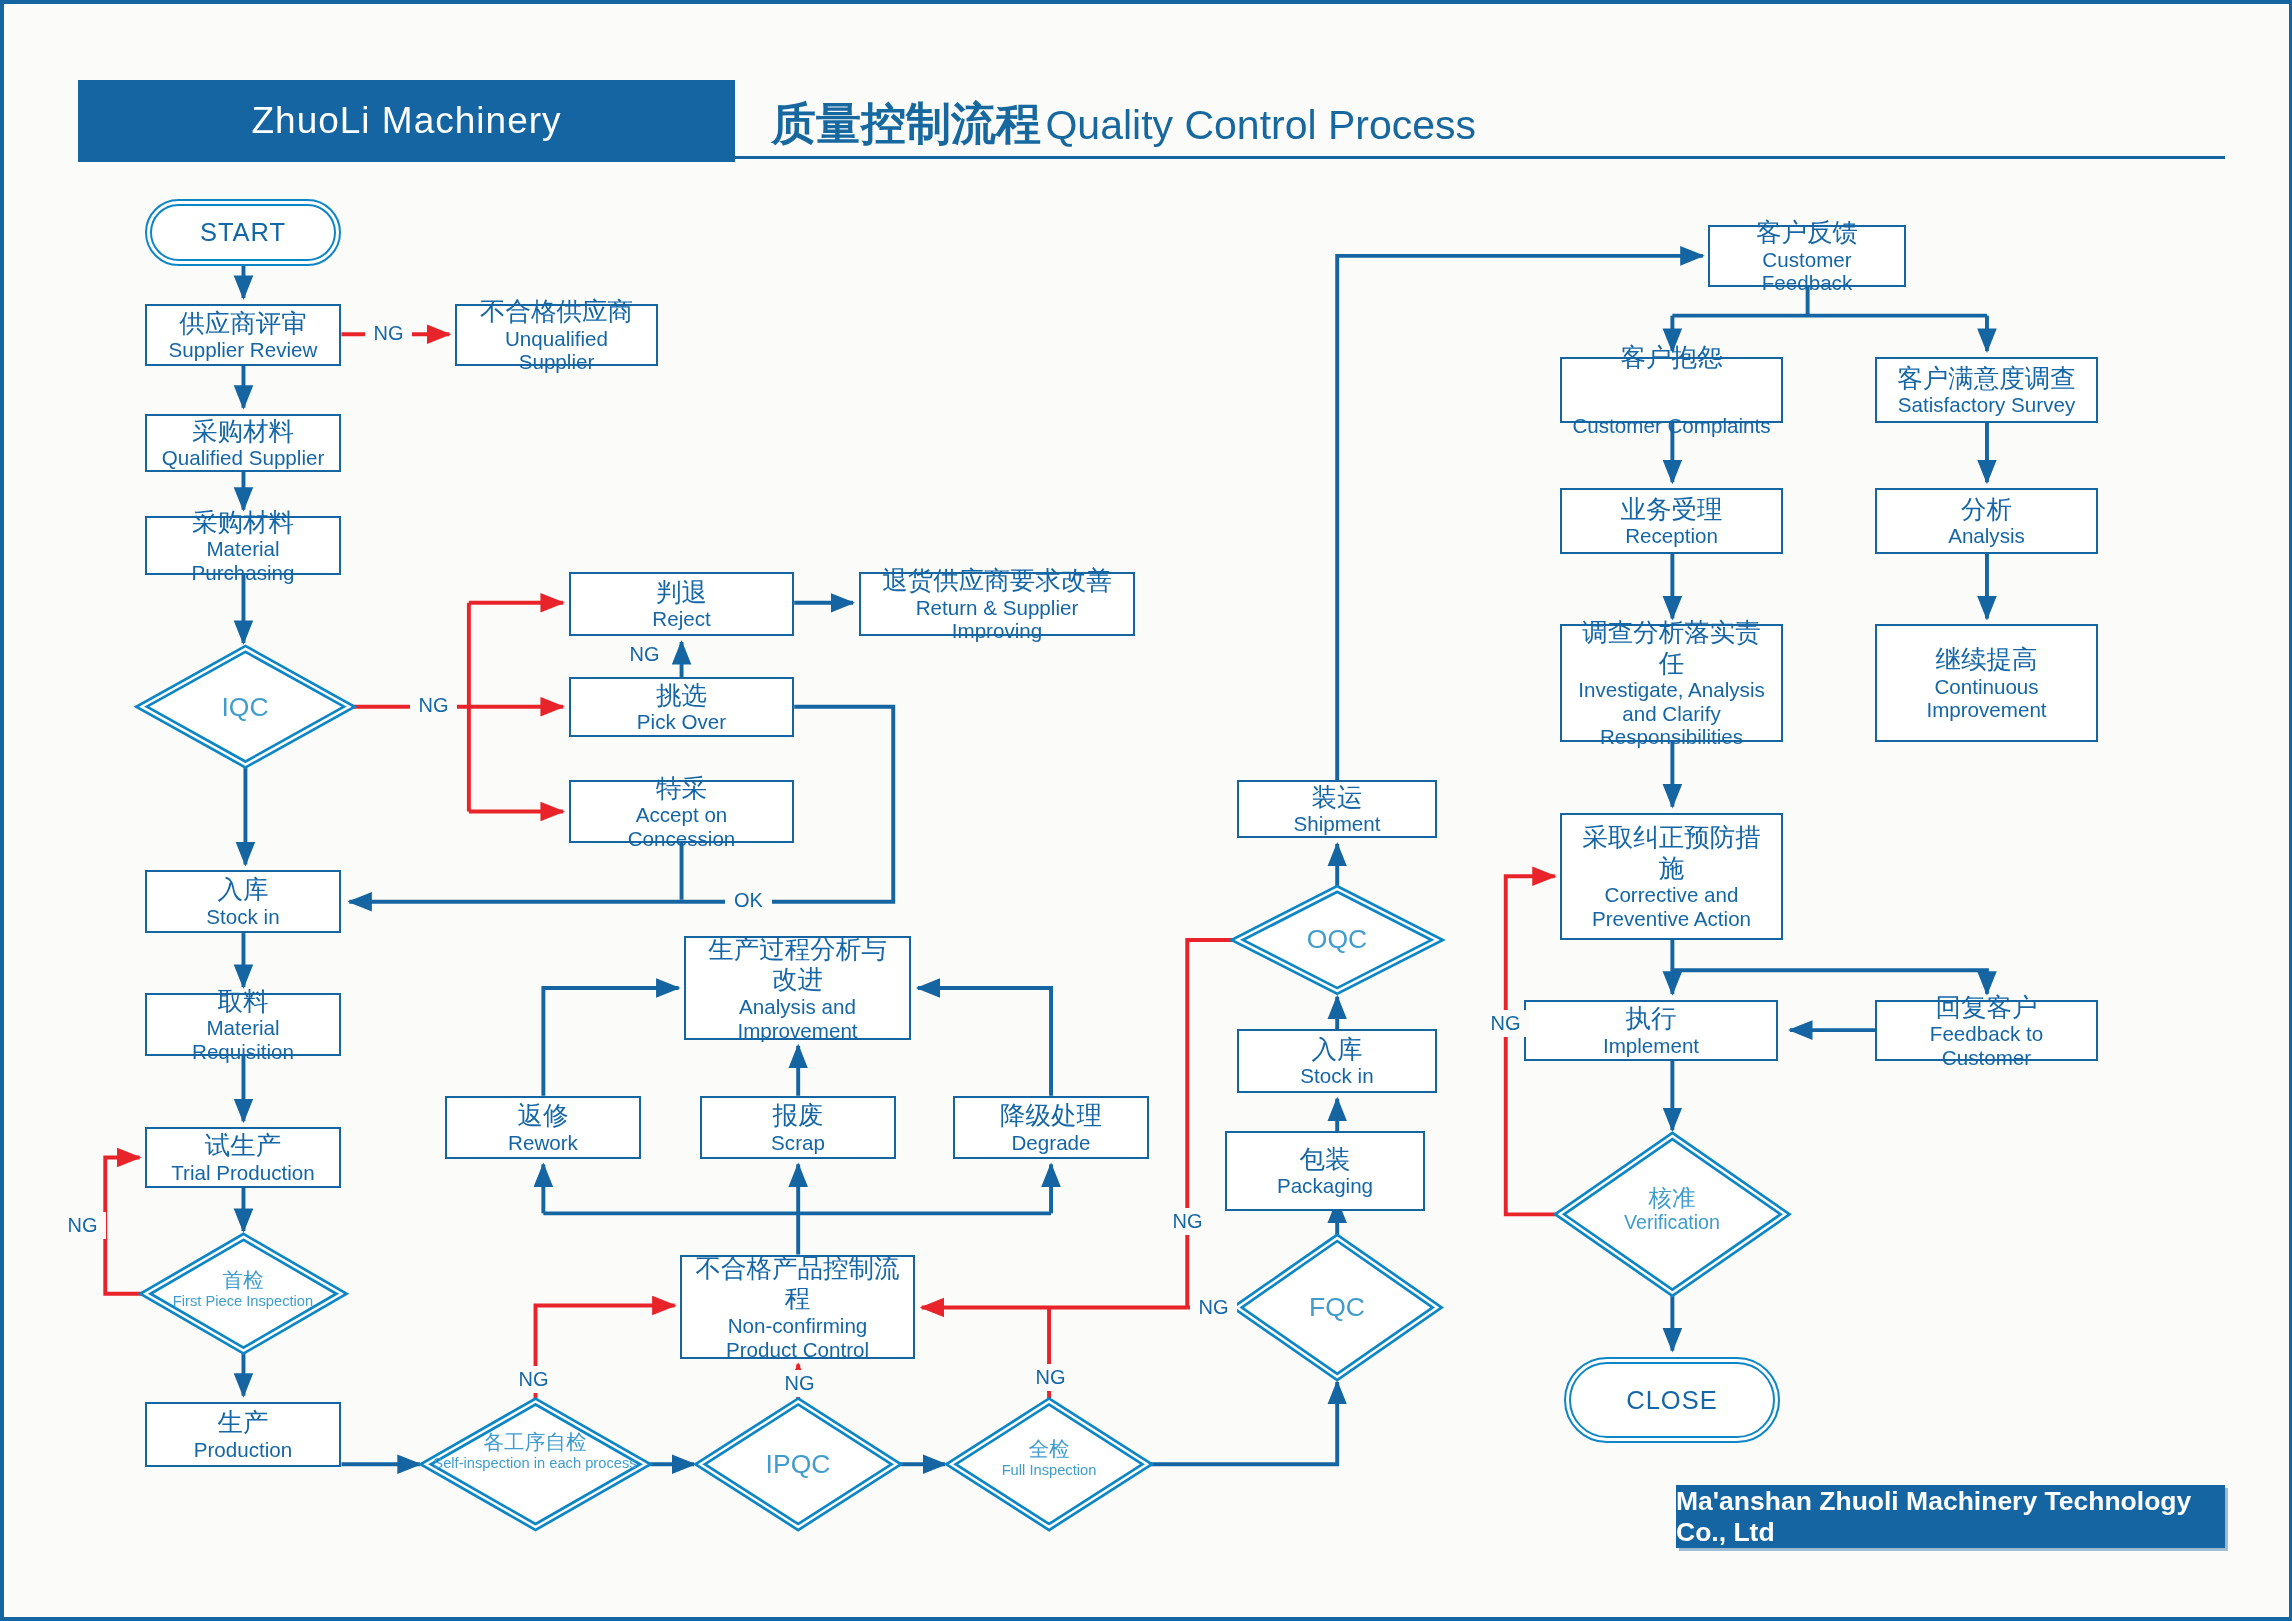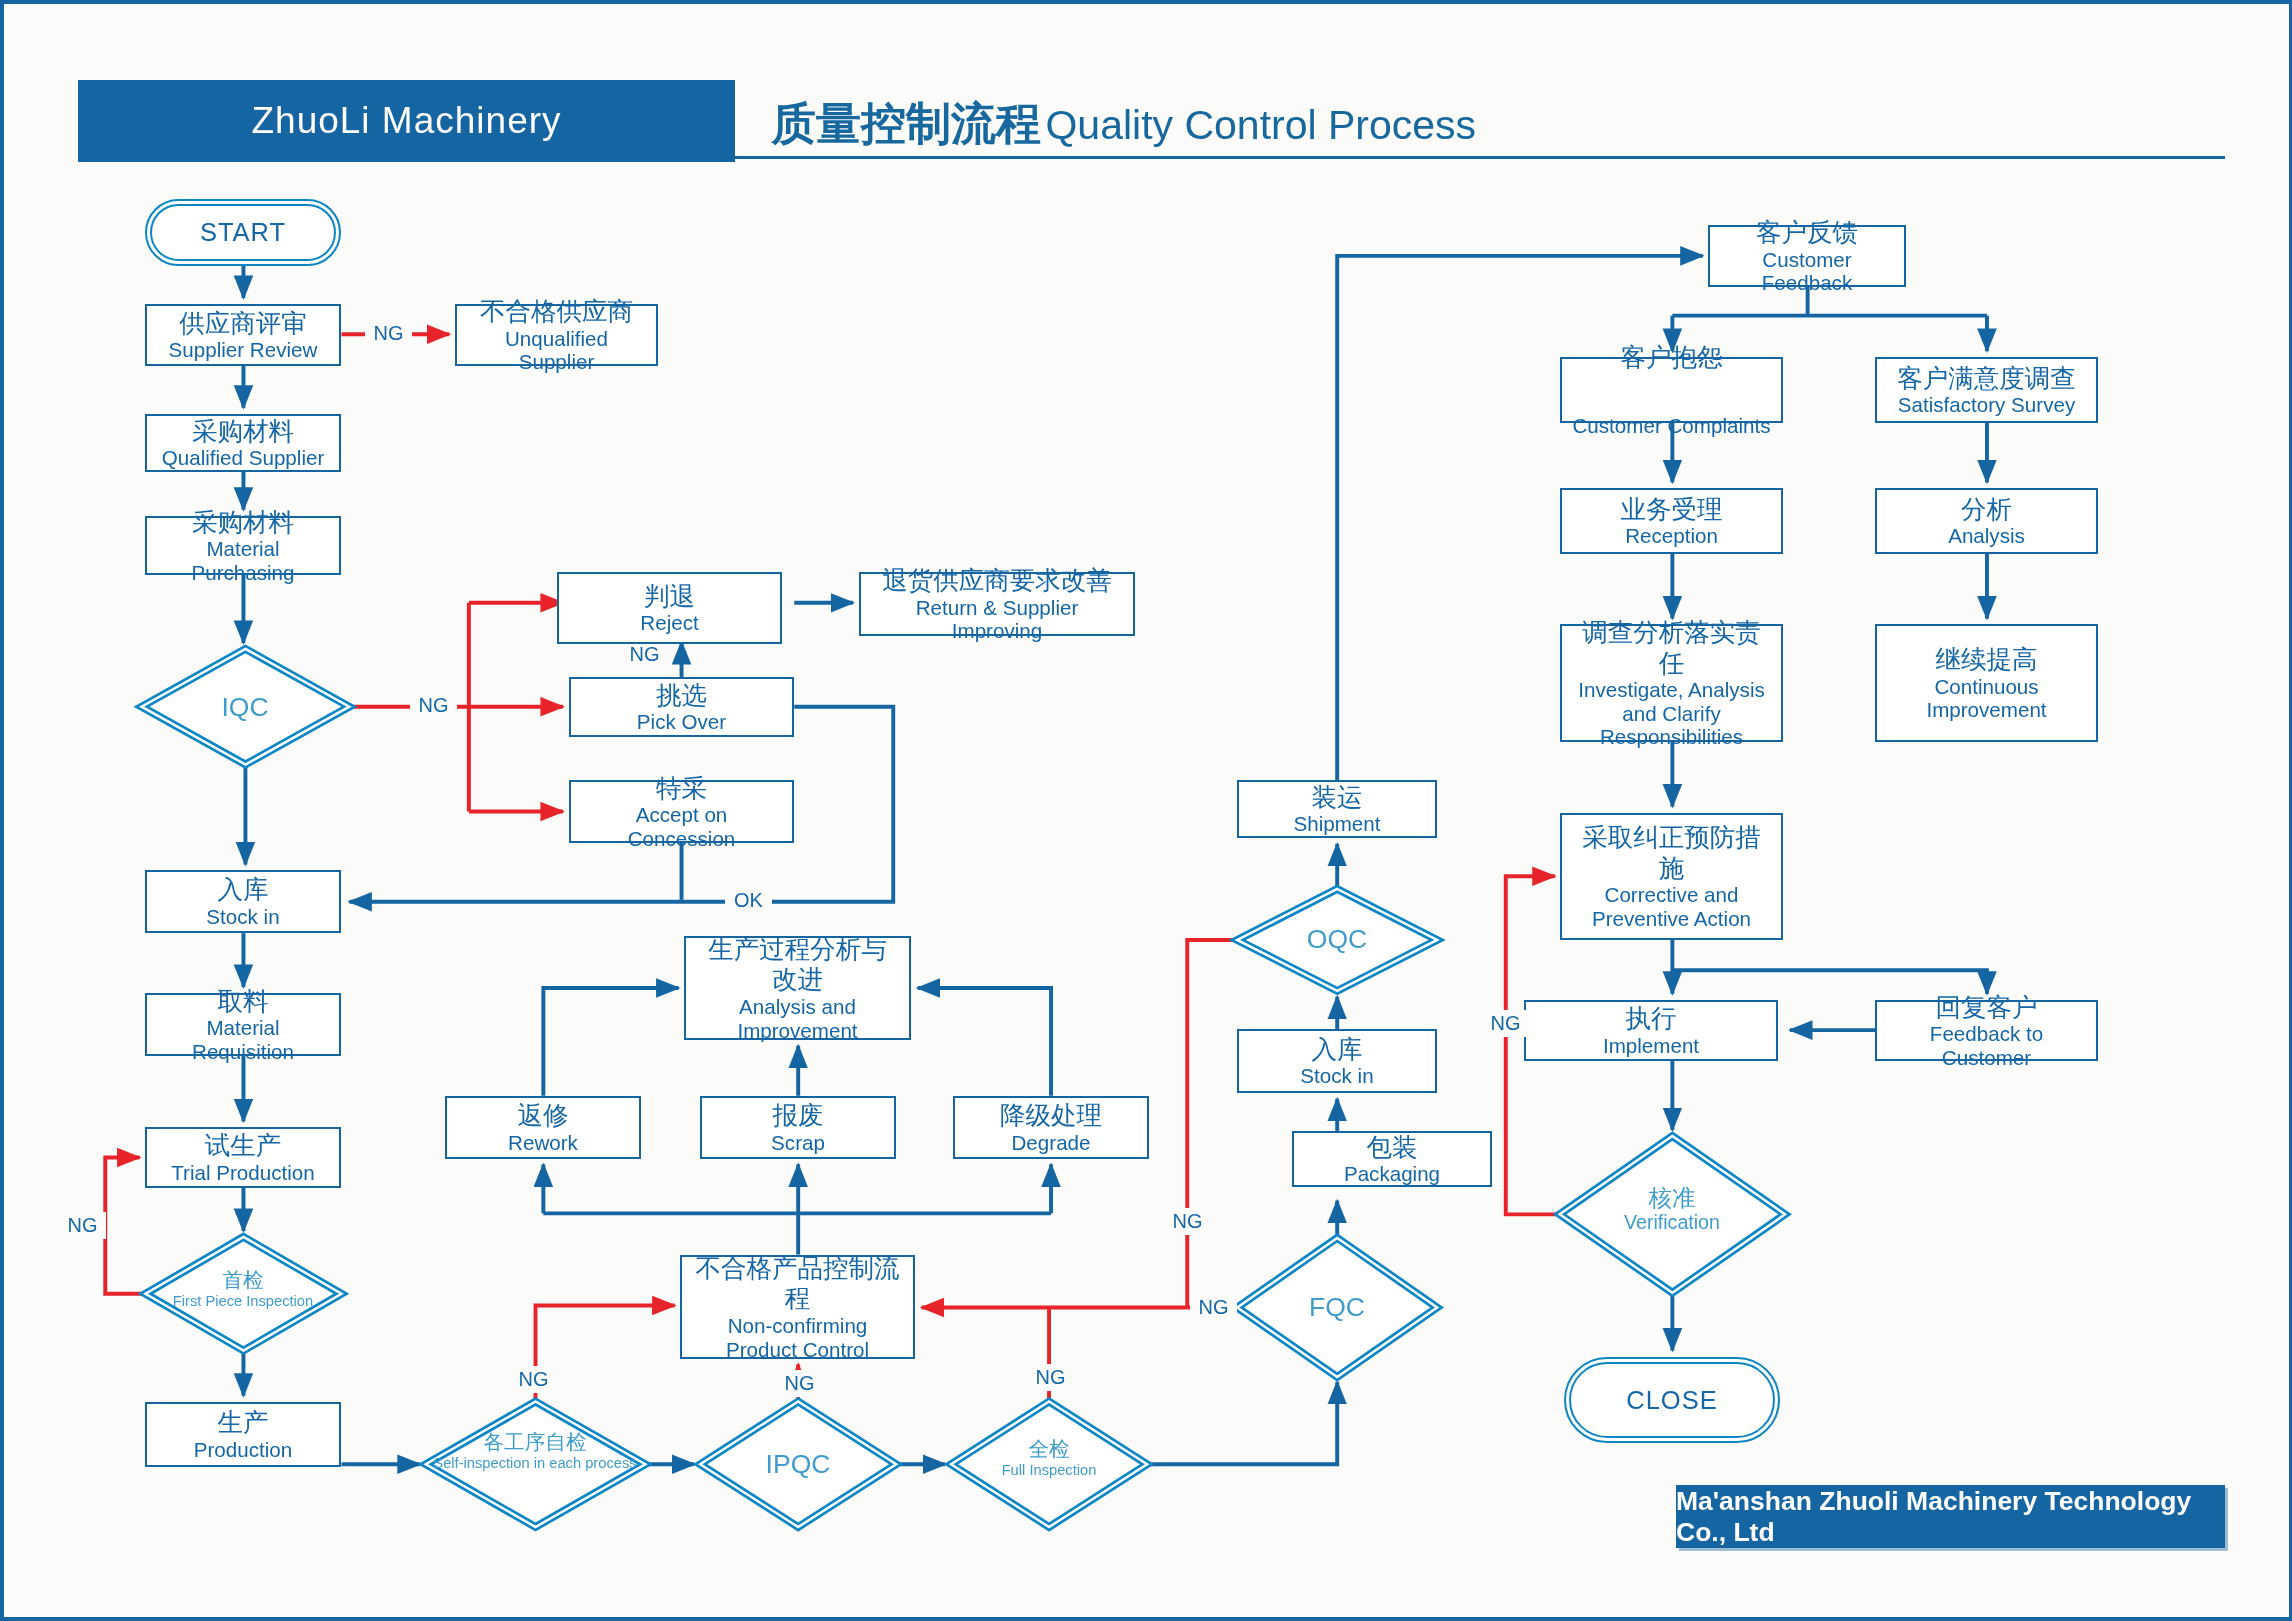--- a/index.html
+++ b/index.html
@@ -36,36 +36,36 @@
   .dlabel.big{font-size:26.5px;}
   .lbl{position:absolute;z-index:4;width:47px;text-align:center;font-size:20px;line-height:27.4px;
     color:#1467a8;background:#fbfbf9;}
   svg{position:absolute;left:0;top:0;z-index:1;}
   
   .n-start{left:141px;top:195px;width:196px;height:67px;}
   .n-supplier-review{left:141px;top:300px;width:196px;height:62px;}
   .n-unqualified{left:451px;top:300px;width:203px;height:62px;}
   .n-qualified{left:141px;top:410px;width:196px;height:58px;}
   .n-material-purchasing{left:141px;top:512px;width:196px;height:59px;}
-  .n-reject{left:553px;top:568px;width:225px;height:72px;}
+  .n-reject{left:565px;top:568px;width:225px;height:64px;}
   .n-return{left:855px;top:568px;width:276px;height:64px;}
   .n-pick-over{left:565px;top:673px;width:225px;height:60px;}
   .n-accept{left:565px;top:776px;width:225px;height:63px;}
   .n-stock-in-left{left:141px;top:866px;width:196px;height:63px;}
   .n-material-requisition{left:141px;top:989px;width:196px;height:63px;}
   .n-trial{left:141px;top:1123px;width:196px;height:61px;}
   .n-production{left:141px;top:1398px;width:196px;height:65px;}
   .n-analysis-improvement{left:680px;top:932px;width:227px;height:104px;}
   .n-rework{left:441px;top:1092px;width:196px;height:63px;}
   .n-scrap{left:696px;top:1092px;width:196px;height:63px;}
   .n-degrade{left:949px;top:1092px;width:196px;height:63px;}
   .n-nonconf{left:676px;top:1251px;width:235px;height:104px;}
   .n-shipment{left:1233px;top:776px;width:200px;height:58px;}
   .n-stock-in-right{left:1233px;top:1025px;width:200px;height:64px;}
-  .n-packaging{left:1288px;top:1127px;width:200px;height:56px;text-align:right;}
+  .n-packaging{left:1221px;top:1127px;width:200px;height:80px;text-align:right;}
   .n-cust-feedback{left:1704px;top:221px;width:198px;height:62px;}
   .n-complaints{left:1556px;top:353px;width:223px;height:66px;gap:41px;}
   .n-survey{left:1871px;top:353px;width:223px;height:66px;}
   .n-reception{left:1556px;top:484px;width:223px;height:66px;}
   .n-analysis{left:1871px;top:484px;width:223px;height:66px;}
   .n-investigate{left:1556px;top:620px;width:223px;height:118px;}
   .n-continuous{left:1871px;top:620px;width:223px;height:118px;padding:2px 25.5px;}
   .n-corrective{left:1556px;top:809px;width:223px;height:127px;}
   .n-implement{left:1520px;top:996px;width:254px;height:61px;}
   .n-feedback-cust{left:1871px;top:996px;width:223px;height:61px;}

